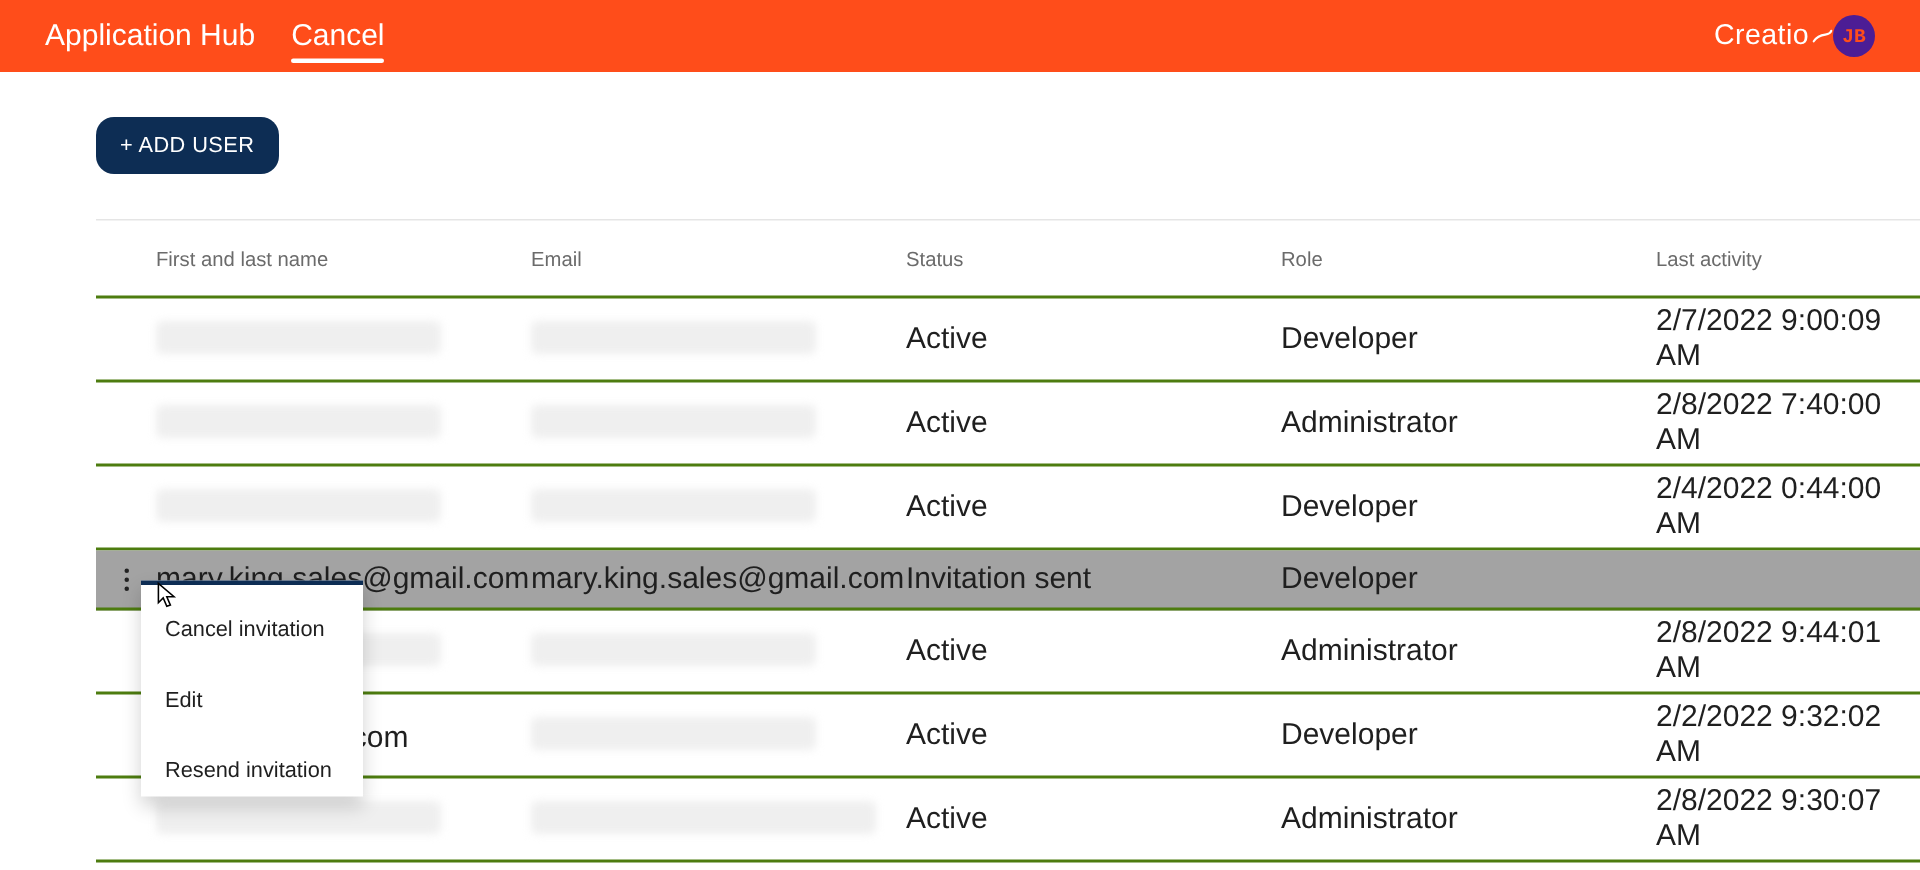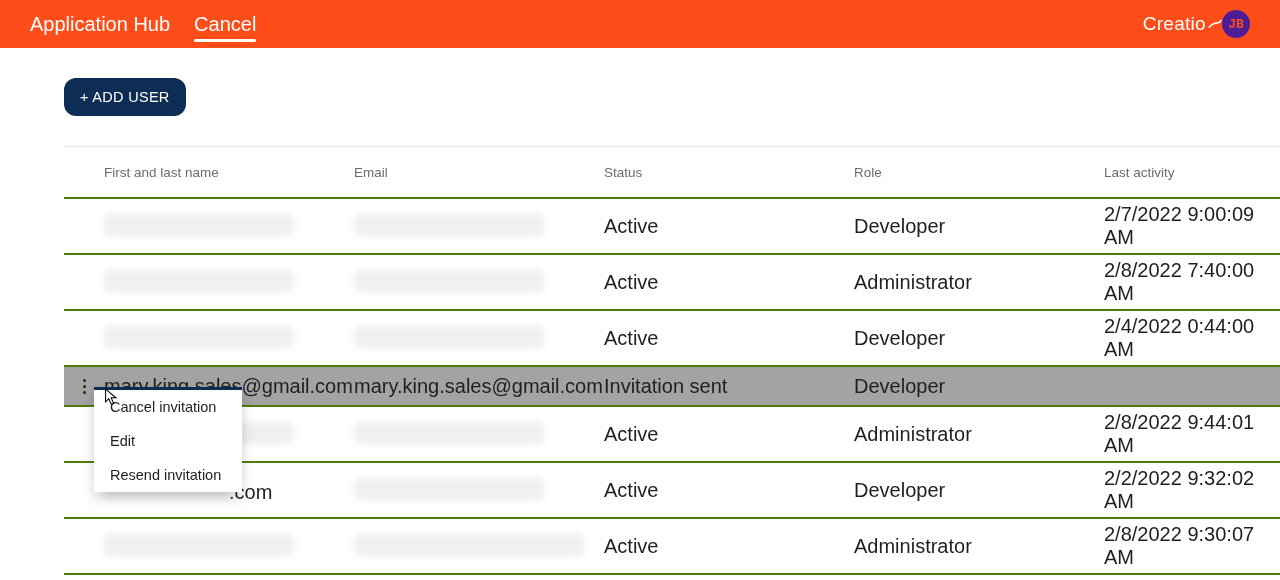--- a/index.html
+++ b/index.html
@@ -34,21 +34,21 @@
   
   .blur { display:inline-block; height: 22px; border-radius: 4px; background: #efefef; filter: blur(3px); }
   .blur.name  { width: 190px; }
   .blur.email { width: 190px; }
   
   .kebab { width: 16px; height: 20px; display:flex; flex-direction:column; justify-content:center; align-items:center; gap:3px; cursor:pointer; }
   .kebab span { width:3px; height:3px; background:#222; border-radius:50%; }
   
   .menu-wrap { position: relative; }
   .menu { position: absolute; top: 12px; left: -10px; width: 148px; background:#fff; border-top:3px solid #0d2d54; box-shadow: 0 6px 12px rgba(0,0,0,0.18); z-index: 30; }
-  .menu-item { padding: 9px 16px; font-size: 14.5px; cursor:pointer; }
+  .menu-item { padding: 9px 16px; font-size: 14.5px; cursor:pointer;margin-top:13px; }
   
   .cursor { position:absolute; top:12px; left:0px; width:16px; height:20px; z-index:40; }
   
   .hscroll { margin: 40px 0 0 0; width: 1140px; height: 10px; background-color: #d8d8d8; border-radius: 2px; }
 </style>
 </head>
 <body>
 
 <div class="topbar">
   <div class="nav">

